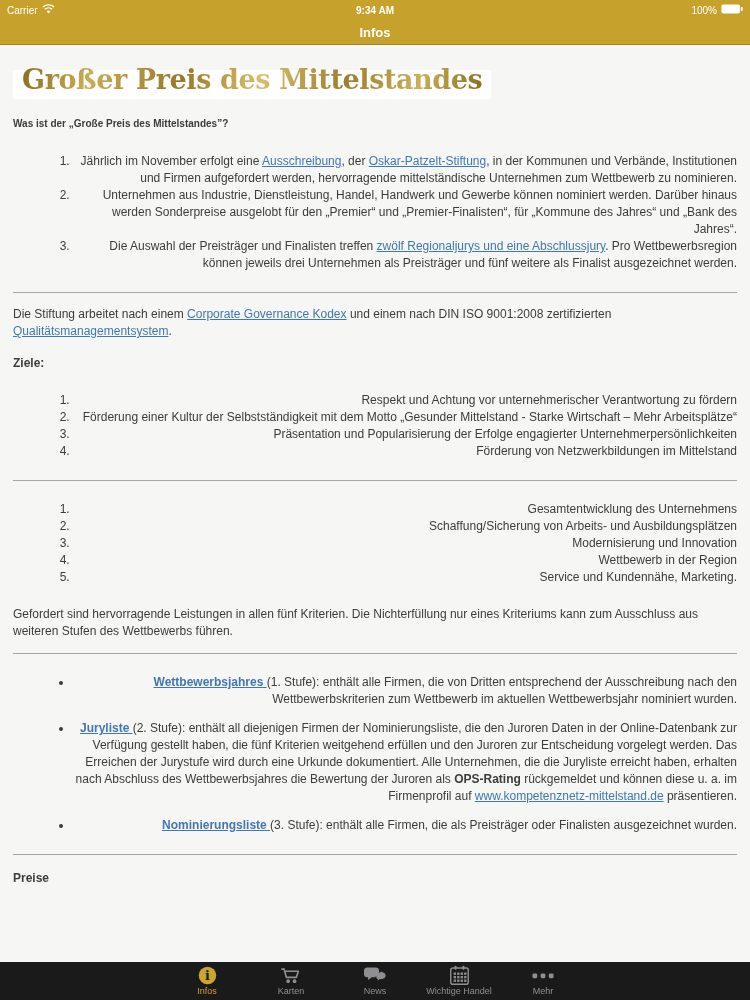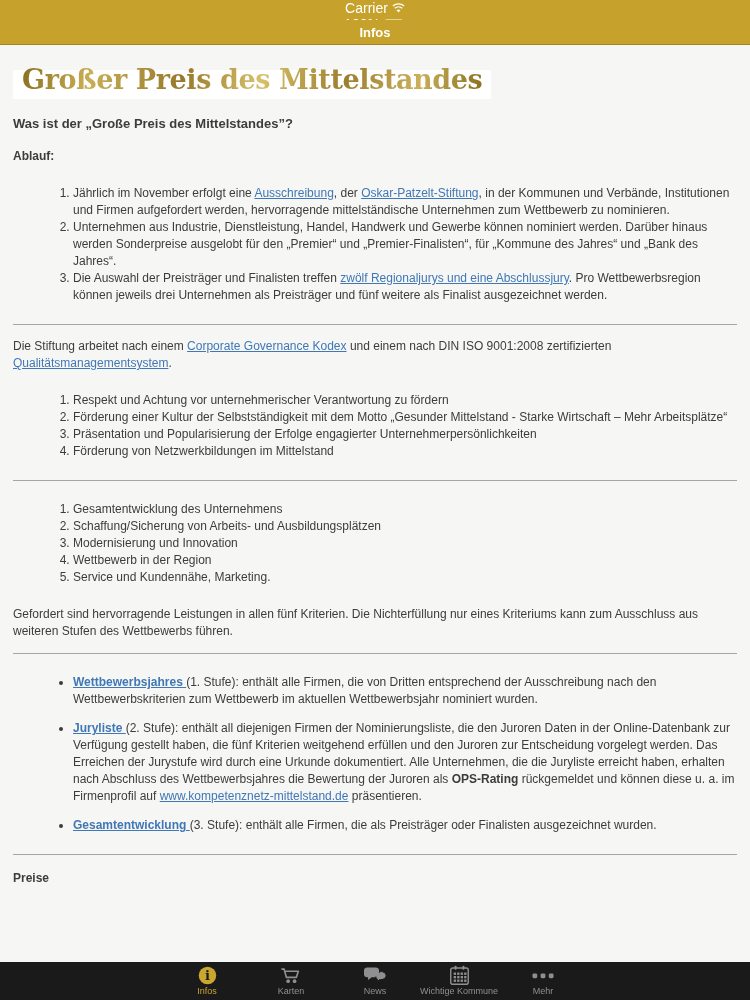--- a/index.html
+++ b/index.html
@@ -5,23 +5,23 @@
   html,body{margin:0;padding:0;}
   body{
     width:750px;height:1000px;position:relative;overflow:hidden;
     background:#f6f6f4;
     font-family:"Liberation Sans",sans-serif;
     font-size:12px;color:#3c3c3c;
   }
   
   .status-bar{
     position:absolute;top:0;left:0;right:0;height:20px;
-    background:var(--gold,#c6a22c);color:#fff;font-size:14px;
+    background:var(--gold,#c6a22c);color:#fff;font-size:10px;
     display:flex;align-items:center;justify-content:space-between;
-    padding:0 7px;box-sizing:border-box;flex-direction:column;
+    padding:0 7px;box-sizing:border-box;
   }
   .sb-group{display:flex;align-items:center;gap:4px;}
   .sb-time{font-weight:bold;position:absolute;left:0;right:0;text-align:center;pointer-events:none;}
   
   .nav-bar{
     position:absolute;top:20px;left:0;right:0;height:25px;
     background:var(--gold,#c6a22c);color:#fff;
     display:flex;align-items:center;justify-content:center;
     font-size:13px;font-weight:bold;
     border-bottom:1px solid rgba(0,0,0,.18);box-sizing:border-box;
@@ -32,24 +32,24 @@
     overflow:hidden;padding:0 13px;box-sizing:border-box;line-height:17px;
   }
   .logo-wrap{margin:25px 0 16px;}
   .logo{display:inline-block;background:#ffffff;padding:1px 9px 5px;}
   .logo-text{
     font-family:"DejaVu Serif",serif;font-weight:bold;font-size:27px;letter-spacing:-0.4px;
     background:linear-gradient(100deg,#8a701f 0%,#c9ae55 15%,#96792a 35%,#d8c06a 52%,#9b7f2e 70%,#cbb05a 86%,#8a701f 100%);
     -webkit-background-clip:text;background-clip:text;color:transparent;
   }
   hr{border:none;border-top:1px solid #a6a6a6;margin:13px 0;}
-  .h1{font-size:13px;font-weight:bold;line-height:18px;margin:13px 0;}
+  .h1{font-size:10px;font-weight:bold;line-height:18px;margin:13px 0;}
   .h{font-weight:bold;margin:15px 0 12px;}
   p{margin:12px 0;}
-  ol,ul{margin:20px 0;padding-left:60px;}
+  ol,ul{margin:20px 0;padding-left:60px;text-align:right;}
   ul.spaced li{margin-bottom:12px;}
   a,.link{color:var(--link,#4077b6);text-decoration:underline;cursor:pointer;}
   .boldlink{color:var(--link,#4077b6);font-weight:bold;text-decoration:underline;cursor:pointer;}
   .bold{font-weight:bold;}
   
   .tab-bar{
     position:absolute;bottom:0;left:0;right:0;height:38px;
     background:var(--tabbar,#1a1a1a);
     display:flex;justify-content:center;align-items:flex-start;
     padding-top:3px;box-sizing:border-box;
@@ -64,20 +64,21 @@
 
 <div class="status-bar">
   <span class="sb-group">
     <span>Carrier</span>
     <span><svg viewBox="0 0 14 11" width="13" height="10">
           <path d="M7 10.4 4.9 8a3.3 3.3 0 0 1 4.2 0Z" fill="#fff"></path>
           <path d="M2.9 5.8a6 6 0 0 1 8.2 0" stroke="#fff" stroke-width="1.4" fill="none"></path>
           <path d="M.8 3.4a9.3 9.3 0 0 1 12.4 0" stroke="#fff" stroke-width="1.4" fill="none"></path>
         </svg></span>
   </span>
+  <span class="sb-time">9:34 AM</span>
   <span class="sb-group">
     <span>100%</span>
     <span><svg viewBox="0 0 25 11" width="22" height="10">
           <rect x="0.5" y="0.5" width="21" height="10" rx="2" fill="#fff"></rect>
           <rect x="22.5" y="3.2" width="2.2" height="4.6" rx="1" fill="#fff"></rect>
         </svg></span>
   </span>
 </div>
 
 <div class="nav-bar">
@@ -85,48 +86,48 @@
 </div>
 
 <div class="content">
   <div class="logo-wrap">
     <span class="logo">
       <span class="logo-text">Großer Preis des Mittelstandes</span>
     </span>
   </div>
   <div>
       <div class="h1">Was ist der „Große Preis des Mittelstandes”?</div>
-      <div class="h">Ablauf:</div>
       <ol>
         <li><span>Jährlich im November erfolgt eine </span><a href="#" class="link">Ausschreibung</a><span>, der </span><a href="#" class="link">Oskar-Patzelt-Stiftung</a><span>, in der Kommunen und Verbände, Institutionen und Firmen aufgefordert werden, hervorragende mittelständische Unternehmen zum Wettbewerb zu nominieren.</span></li>
         <li><span>Unternehmen aus Industrie, Dienstleistung, Handel, Handwerk und Gewerbe können nominiert werden. Darüber hinaus werden Sonderpreise ausgelobt für den „Premier“ und „Premier-Finalisten“, für „Kommune des Jahres“ und „Bank des Jahres“.</span></li>
         <li><span>Die Auswahl der Preisträger und Finalisten treffen </span><a href="#" class="link">zwölf Regionaljurys und eine Abschlussjury</a><span>. Pro Wettbewerbsregion können jeweils drei Unternehmen als Preisträger und fünf weitere als Finalist ausgezeichnet werden.</span></li>
       </ol>
       <hr>
       <p><span>Die Stiftung arbeitet nach einem </span><a href="#" class="link">Corporate Governance Kodex</a><span> und einem nach DIN ISO 9001:2008 zertifizierten </span><a href="#" class="link">Qualitätsmanagementsystem</a><span>.</span></p>
+      <div class="h">Ziele:</div>
       <ol>
         <li><span>Respekt und Achtung vor unternehmerischer Verantwortung zu fördern</span></li>
         <li><span>Förderung einer Kultur der Selbstständigkeit mit dem Motto „Gesunder Mittelstand - Starke Wirtschaft – Mehr Arbeitsplätze“</span></li>
         <li><span>Präsentation und Popularisierung der Erfolge engagierter Unternehmerpersönlichkeiten</span></li>
         <li><span>Förderung von Netzwerkbildungen im Mittelstand</span></li>
       </ol>
       <hr>
       <ol>
         <li><span>Gesamtentwicklung des Unternehmens</span></li>
         <li><span>Schaffung/Sicherung von Arbeits- und Ausbildungsplätzen</span></li>
         <li><span>Modernisierung und Innovation</span></li>
         <li><span>Wettbewerb in der Region</span></li>
         <li><span>Service und Kundennähe, Marketing.</span></li>
       </ol>
       <p><span>Gefordert sind hervorragende Leistungen in allen fünf Kriterien. Die Nichterfüllung nur eines Kriteriums kann zum Ausschluss aus weiteren Stufen des Wettbewerbs führen.</span></p>
       <hr>
       <ul class="spaced">
         <li><a href="#" class="boldlink">Wettbewerbsjahres </a><span>(1. Stufe): enthält alle Firmen, die von Dritten entsprechend der Ausschreibung nach den Wettbewerbskriterien zum Wettbewerb im aktuellen Wettbewerbsjahr nominiert wurden.</span></li>
         <li><a href="#" class="boldlink">Juryliste </a><span>(2. Stufe): enthält all diejenigen Firmen der Nominierungsliste, die den Juroren Daten in der Online-Datenbank zur Verfügung gestellt haben, die fünf Kriterien weitgehend erfüllen und den Juroren zur Entscheidung vorgelegt werden. Das Erreichen der Jurystufe wird durch eine Urkunde dokumentiert. Alle Unternehmen, die die Juryliste erreicht haben, erhalten nach Abschluss des Wettbewerbsjahres die Bewertung der Juroren als </span><span class="bold">OPS-Rating</span><span> rückgemeldet und können diese u. a. im Firmenprofil auf </span><a href="#" class="link">www.kompetenznetz-mittelstand.de</a><span> präsentieren.</span></li>
-        <li><a href="#" class="boldlink">Gesamtentwicklung </a><span>(3. Stufe): enthält alle Firmen, die als Preisträger oder Finalisten ausgezeichnet wurden.</span></li>
+        <li><a href="#" class="boldlink">Nominierungsliste </a><span>(3. Stufe): enthält alle Firmen, die als Preisträger oder Finalisten ausgezeichnet wurden.</span></li>
       </ul>
       <hr>
       <div class="h">Preise</div>
     </div>
 </div>
 
 <div class="tab-bar">
     <div class="tab active">
       <span class="tab-icon">
         <svg viewBox="0 0 24 24" width="21" height="21">
@@ -170,21 +171,21 @@
             <rect x="9.3" y="12.6" width="2.7" height="2.7"></rect>
             <rect x="13.3" y="12.6" width="2.7" height="2.7"></rect>
             <rect x="17.3" y="12.6" width="2.7" height="2.7"></rect>
             <rect x="5.3" y="16.6" width="2.7" height="2.7"></rect>
             <rect x="9.3" y="16.6" width="2.7" height="2.7"></rect>
             <rect x="13.3" y="16.6" width="2.7" height="2.7"></rect>
             <rect x="17.3" y="16.6" width="2.7" height="2.7"></rect>
           </g>
         </svg>
       </span>
-      <span class="tab-label">Wichtige Kommune</span>
+      <span class="tab-label">Wichtige Handel</span>
     </div>
     <div class="tab">
       <span class="tab-icon">
         <svg viewBox="0 0 24 8" width="22" height="8">
           <g fill="currentColor">
             <rect x="0.5" y="1.2" width="5.2" height="5.2" rx="1.5"></rect>
             <rect x="9.4" y="1.2" width="5.2" height="5.2" rx="1.5"></rect>
             <rect x="18.3" y="1.2" width="5.2" height="5.2" rx="1.5"></rect>
           </g>
         </svg>

